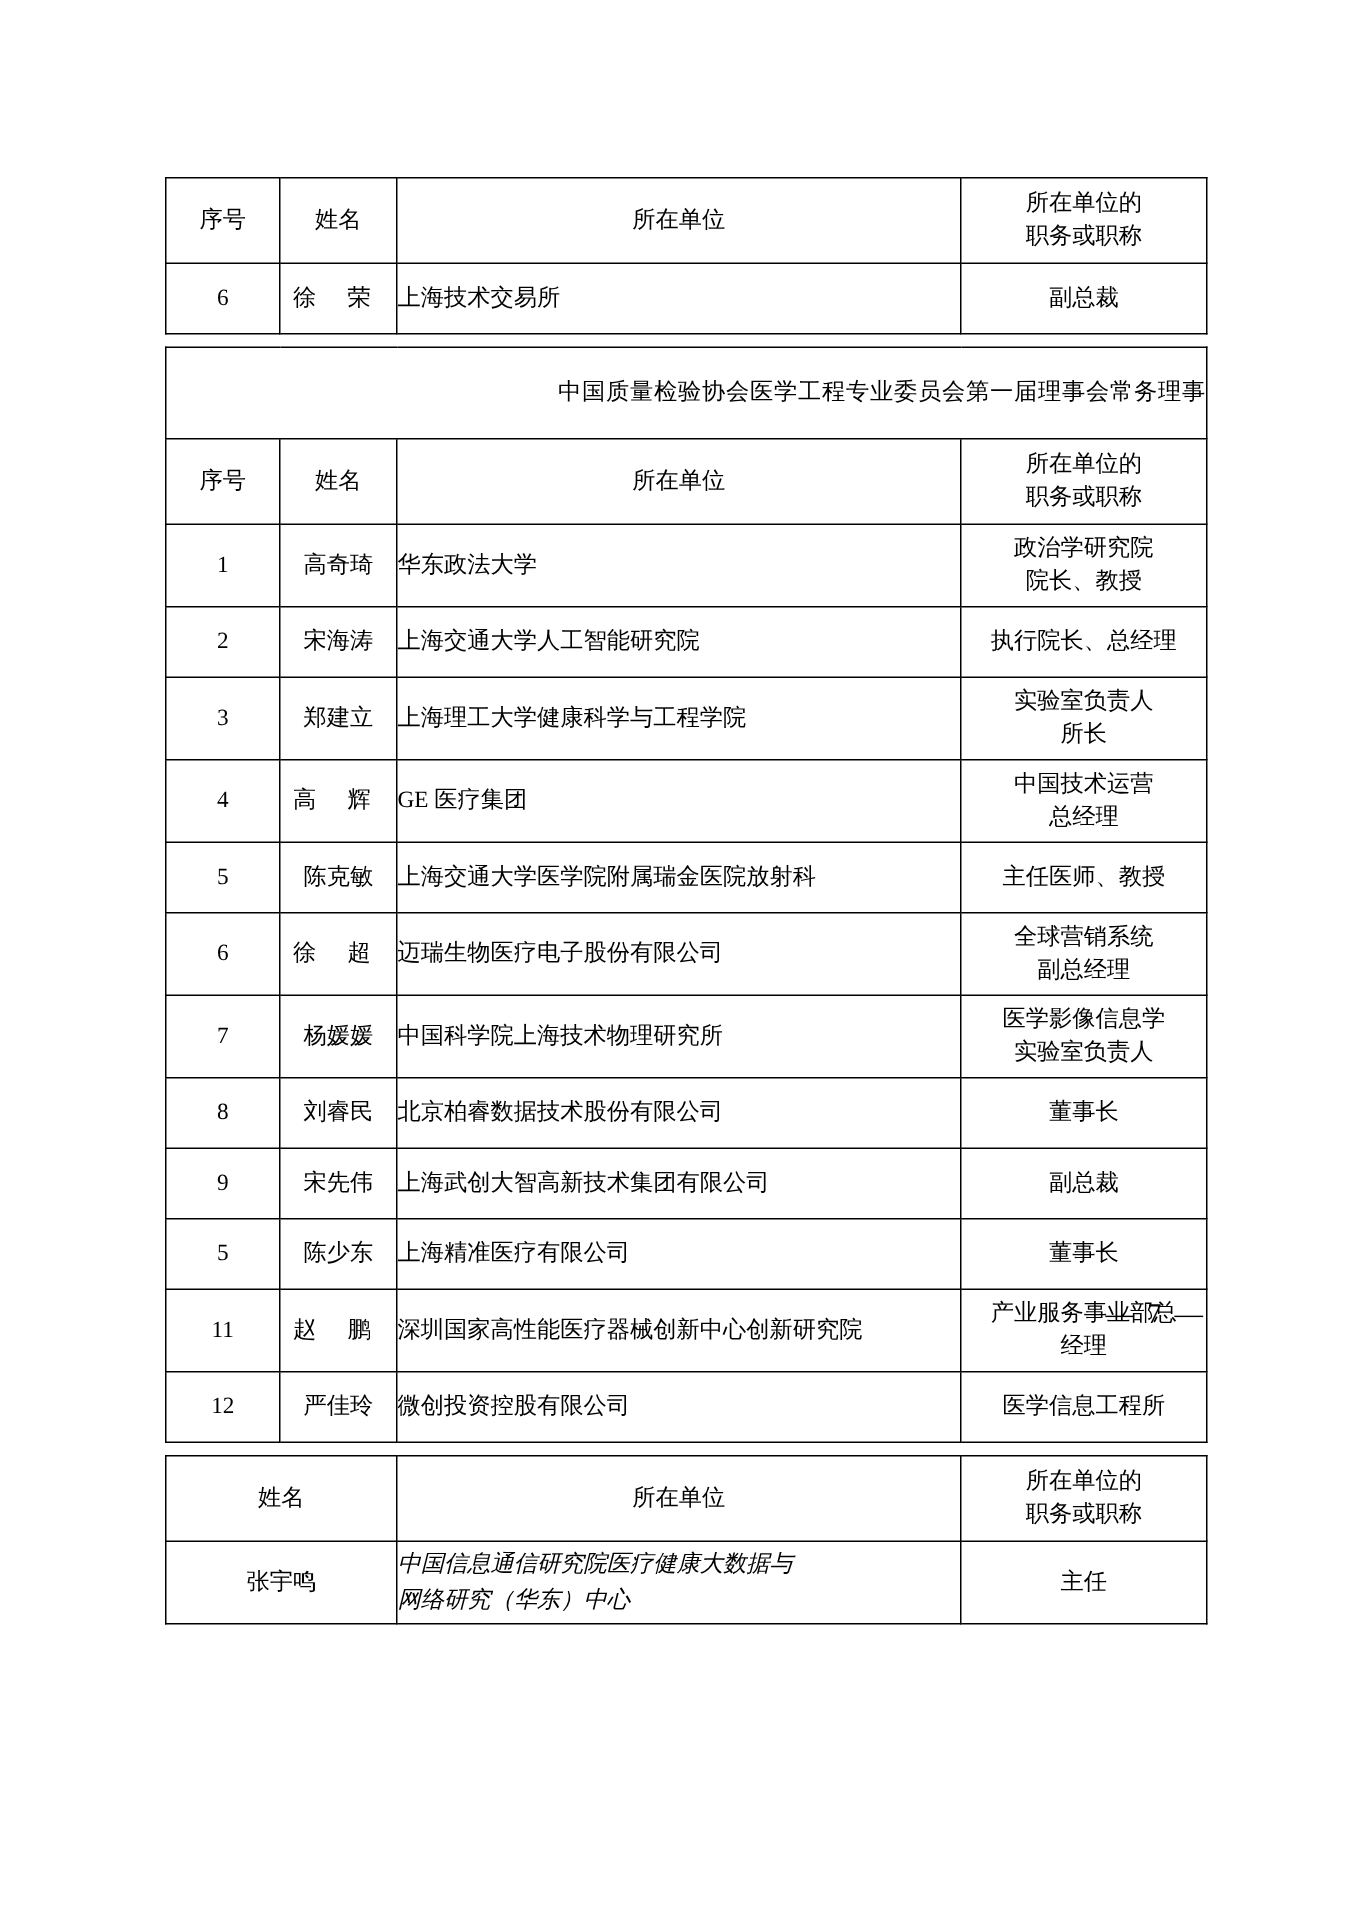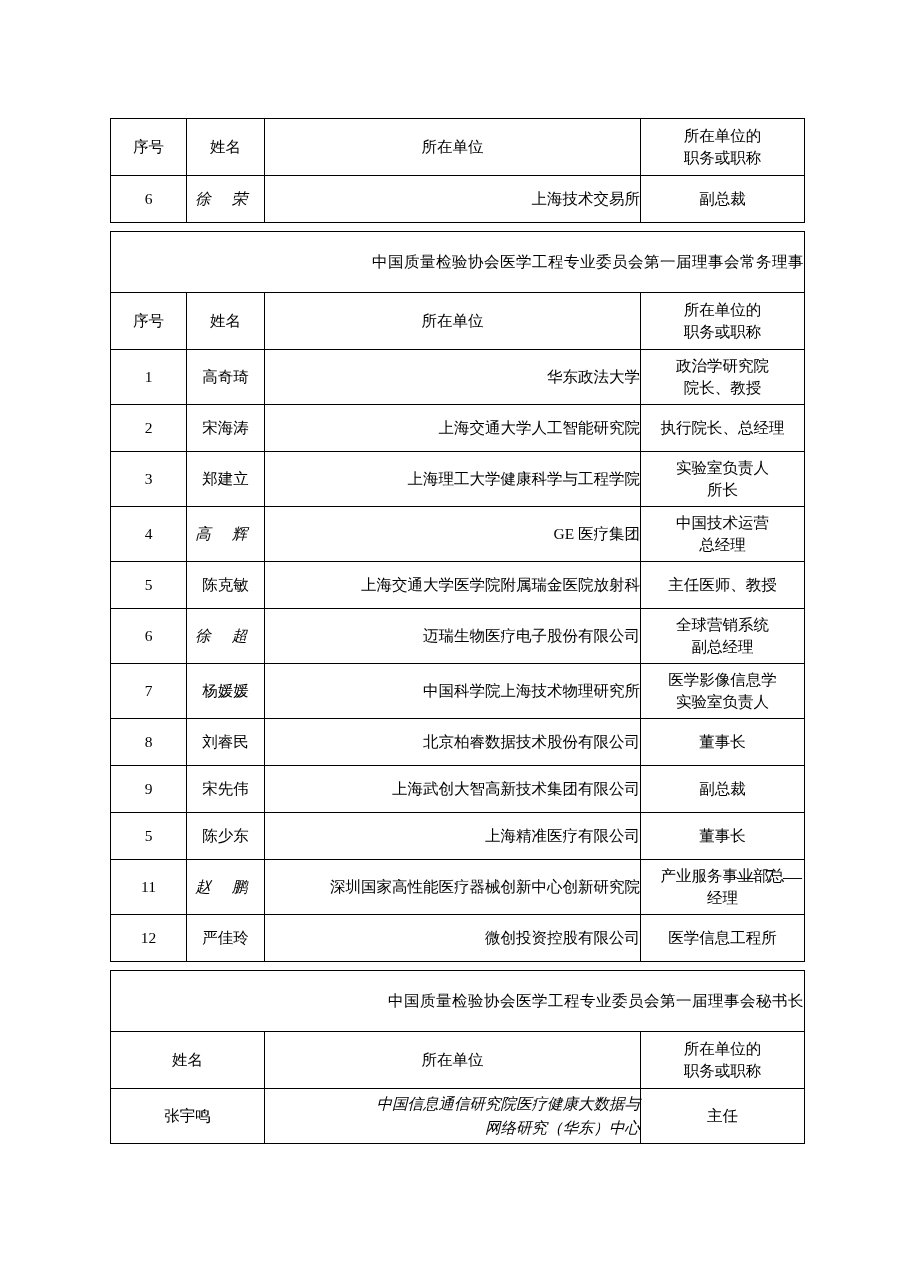--- a/index.html
+++ b/index.html
@@ -41,21 +41,21 @@
   .col-name  { width: 78px; }
   .col-unit  { width: 376px; }
   .col-title { width: 164px; }
 
   .col-name-wide { width: 154px; }
 
   .cell-center {
     text-align: center;
   }
   .cell-left {
-    text-align: right;
+    text-align: left;
     padding-left: 8px;
   }
   .hdr {
     font-weight: bold;
     text-align: center;
     height: 56px;
   }
   .hdr .two-line span {
     display: block;
     line-height: 1.45;
@@ -66,21 +66,20 @@
   .row-cell-tall {
     height: 54px;
   }
   .multi span {
     display: block;
     line-height: 1.45;
   }
   .name-sp {
     letter-spacing: 0.55em;
     padding-left: 0.55em;
-    font-style: italic;
   }
   .section-title {
     font-weight: bold;
     font-size: 21px;
     text-align: right;
     letter-spacing: 0.5px;
     height: 60px;
   }
   .spacer-8 { height: 8px; }
   .footer {
@@ -273,23 +272,20 @@
   <div class="spacer-8"></div>
 
   <table class="doc-table">
     <colgroup>
       <col class="col-name-wide">
         <col class="col-unit">
         <col class="col-title">
     </colgroup>
     <tbody>
       <tr>
-        <td class="section-title" colspan="3">中国质量检验协会医学工程专业委员会第一届理事会秘书长</td>
-      </tr>
-      <tr>
         <td class="hdr">姓名</td>
         <td class="hdr">所在单位</td>
         <td class="hdr">
           <div class="two-line">
             <span>所在单位的</span>
             <span>职务或职称</span>
           </div>
         </td>
       </tr>
       <tr>

